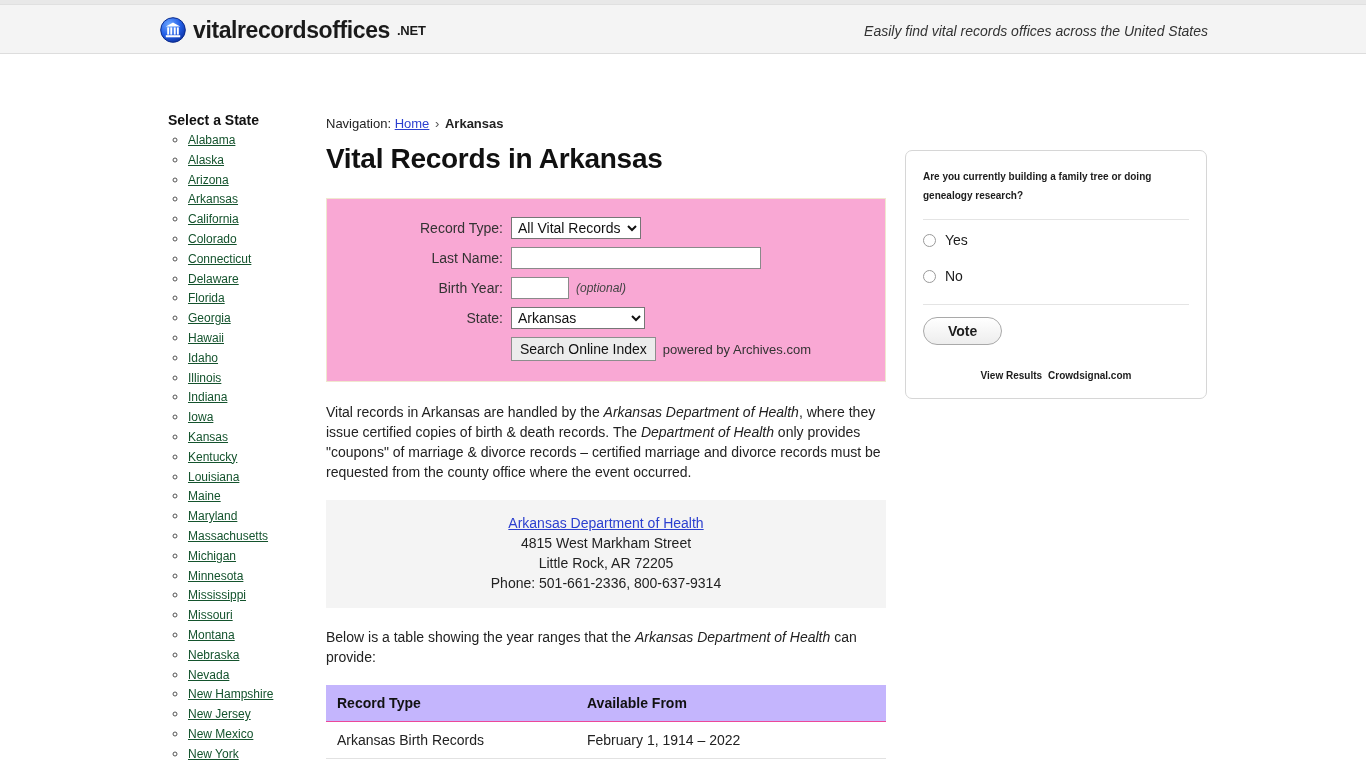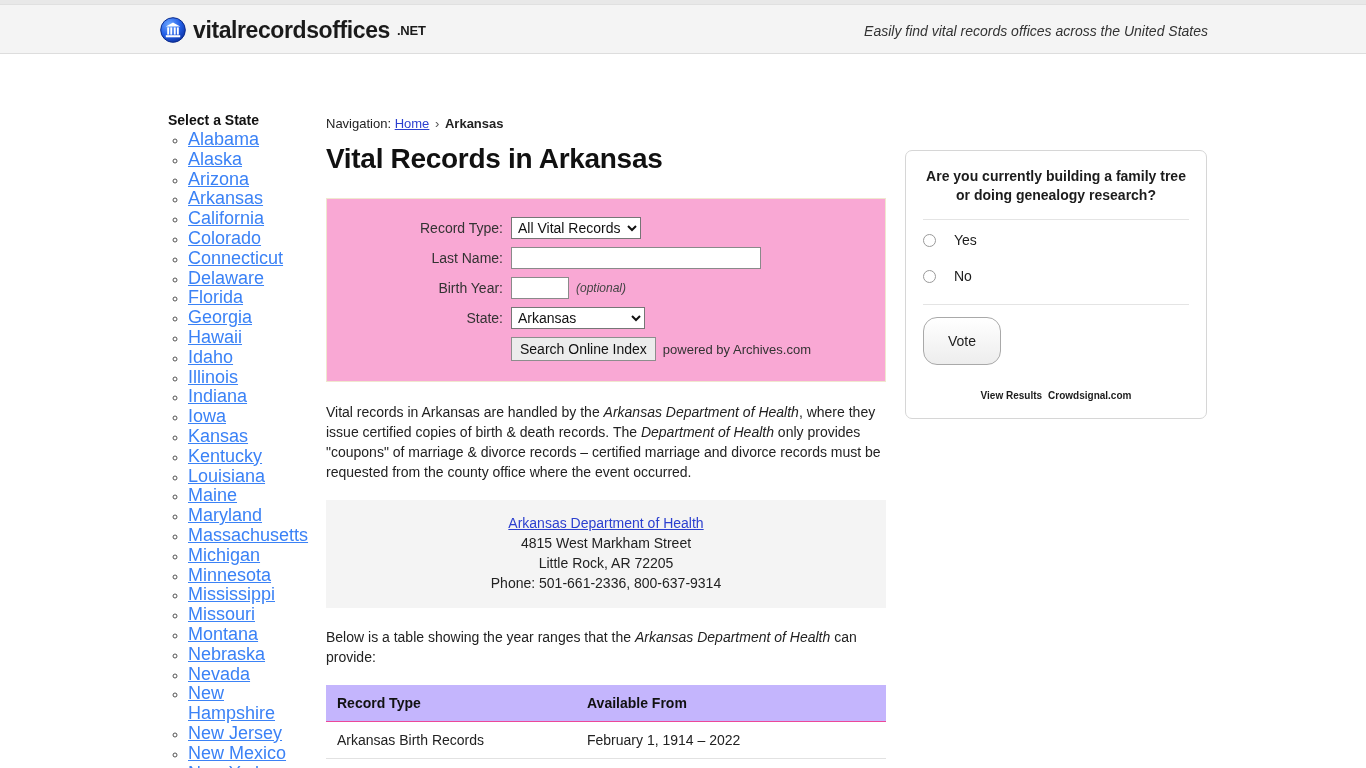--- a/index.html
+++ b/index.html
@@ -84,23 +84,23 @@
   #state-list {
     list-style: circle outside;
     margin: 0;
     padding-left: 28px;
   }
   #state-list li {
     line-height: 18.8px;
     color: #555555;
   }
   #state-list li a {
-    color: #3b82f6;
+    color: #14532d;
     text-decoration: underline;
-    font-size: 18px;
+    font-size: 12px;
   }
 
   
   #main {
     position: absolute;
     left: 326px;
     top: 0;
     width: 560px;
     padding-top: 62px;
   }
@@ -232,52 +232,51 @@
     position: absolute;
     left: 905px;
     top: 96px;
     width: 302px;
     background: #ffffff;
     border: 1px solid #d6d6d6;
     border-radius: 7px;
     padding: 16px 17px 17px 17px;
   }
   #poll-question {
-    font-size: 14px;
+    font-size: 10px;
     font-weight: bold;
     color: #1c1c1c;
     line-height: 19px;
     margin: 0 0 14px 0;
-    text-align: center;
   }
   .poll-divider { height: 1px; background: #e4e4e4; margin: 0 0 12px 0; }
   .poll-option {
     display: flex;
     align-items: center;
-    gap: 18px;
+    gap: 9px;
     margin-bottom: 20px;
   }
   .radio-dot {
     width: 13px;
     height: 13px;
     border: 1px solid #9a9a9a;
     border-radius: 50%;
     background: #fff;
     flex: 0 0 auto;
   }
   .poll-option span.opt-label { font-size: 14px; color: #1c1c1c; }
   #vote-button {
     font-family: "Liberation Sans", sans-serif;
     font-size: 14px;
-    font-weight: normal;
+    font-weight: bold;
     color: #1c1c1c;
     background: linear-gradient(#ffffff, #ededed);
     border: 1px solid #a9a9a9;
     border-radius: 14px;
-    padding: 15px 24px;
+    padding: 5px 24px;
     cursor: pointer;
   }
   #poll-footer {
     margin-top: 25px;
     text-align: center;
     font-size: 10px;
     color: #1c1c1c;
     font-weight: bold;
   }
   #poll-footer a { color: #1c1c1c; text-decoration: none; }

